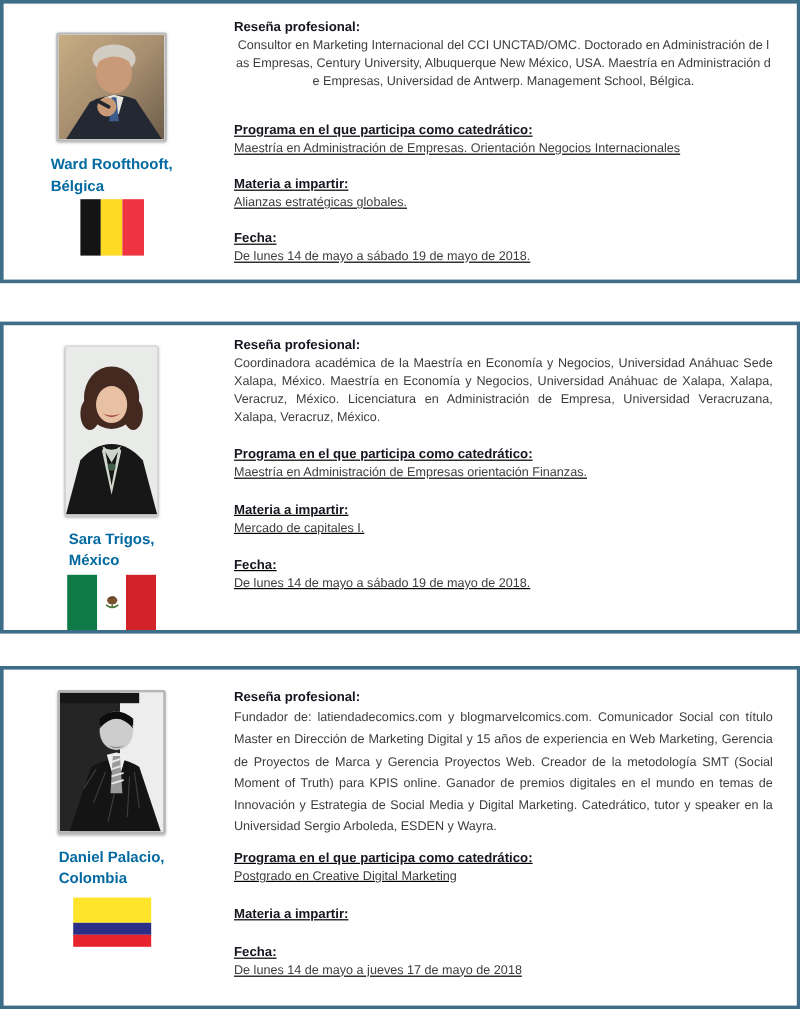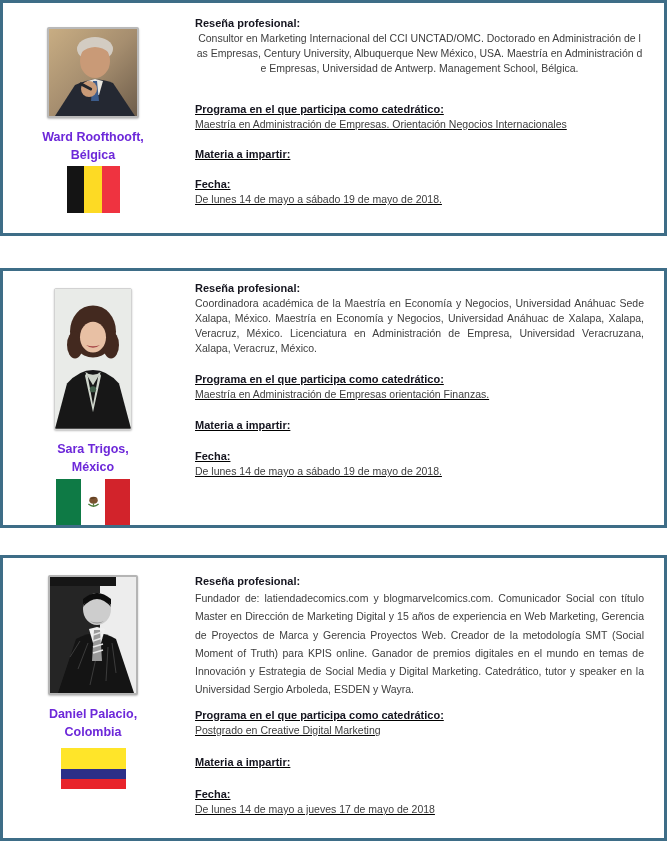--- a/index.html
+++ b/index.html
@@ -22,22 +22,22 @@
   .photo {
     box-sizing:border-box; border:2px solid #b9b9b9; border-radius:2px;
     overflow:hidden; background:#fff; box-shadow:0 1px 2px rgba(0,0,0,.25);
   }
   .photo svg { display:block; width:100%; height:100%; }
   .card-1 .photo { width:92px; height:91px;  margin-top:24px; }
   .card-2 .photo { width:78px; height:147px; margin-top:17px; border-width:1px; border-color:#d2d2d2; }
   .card-3 .photo { width:90px; height:120px; margin-top:17px; border-color:#b5b5b5; }
 
   .name-block {
-    margin-top:10px; text-align:center; font-weight:bold;
-    font-size:12.5px; line-height:18px; color:#6d28d9;
+    margin-top:10px; text-align:left; font-weight:bold;
+    font-size:12.5px; line-height:18px; color:#0369a1;
   }
 
   .flag { display:flex; }
   .flag .stripe { flex:1; position:relative; }
   .flag-col { flex-direction:column; }
   .flag-col .s1 { flex:2; } .flag-col .s2 { flex:1; } .flag-col .s3 { flex:1; }
   .card-1 .flag { width:53px; height:47px; margin-top:2px; }
   .card-2 .flag { width:74px; height:48px; margin-top:3px; }
   .card-3 .flag { width:65px; height:41px; margin-top:7px; }
   .emblem { position:absolute; inset:0; margin:auto; width:17px; height:17px; }
@@ -99,20 +99,21 @@
         <div class="sec-text pre">Consultor en Marketing Internacional del CCI UNCTAD/OMC. Doctorado en Administración de l
 as Empresas, Century University, Albuquerque New México, USA. Maestría en Administración d
 e Empresas, Universidad de Antwerp. Management School, Bélgica.</div>
       </div>
       <div class="sec sec-programa">
         <div class="sec-label">Programa en el que participa como catedrático:</div>
         <div class="sec-text">Maestría en Administración de Empresas. Orientación Negocios Internacionales</div>
       </div>
       <div class="sec sec-materia">
         <div class="sec-label">Materia a impartir:</div>
+        <div class="sec-text">Alianzas estratégicas globales.</div>
       </div>
       <div class="sec sec-fecha">
         <div class="sec-label">Fecha:</div>
         <div class="sec-text">De lunes 14 de mayo a sábado 19 de mayo de 2018.</div>
       </div>
     </div>
   </div>
 
   <div class="card card-2">
     <div class="card-left">
@@ -151,20 +152,21 @@
       <div class="sec sec-resena">
         <div class="sec-label">Reseña profesional:</div>
         <div class="sec-text para">Coordinadora académica de la Maestría en Economía y Negocios, Universidad Anáhuac Sede Xalapa, México. Maestría en Economía y Negocios, Universidad Anáhuac de Xalapa, Xalapa, Veracruz, México. Licenciatura en Administración de Empresa, Universidad Veracruzana, Xalapa, Veracruz, México.</div>
       </div>
       <div class="sec sec-programa">
         <div class="sec-label">Programa en el que participa como catedrático:</div>
         <div class="sec-text">Maestría en Administración de Empresas orientación Finanzas.</div>
       </div>
       <div class="sec sec-materia">
         <div class="sec-label">Materia a impartir:</div>
+        <div class="sec-text">Mercado de capitales I.</div>
       </div>
       <div class="sec sec-fecha">
         <div class="sec-label">Fecha:</div>
         <div class="sec-text">De lunes 14 de mayo a sábado 19 de mayo de 2018.</div>
       </div>
     </div>
   </div>
 
   <div class="card card-3">
     <div class="card-left">

